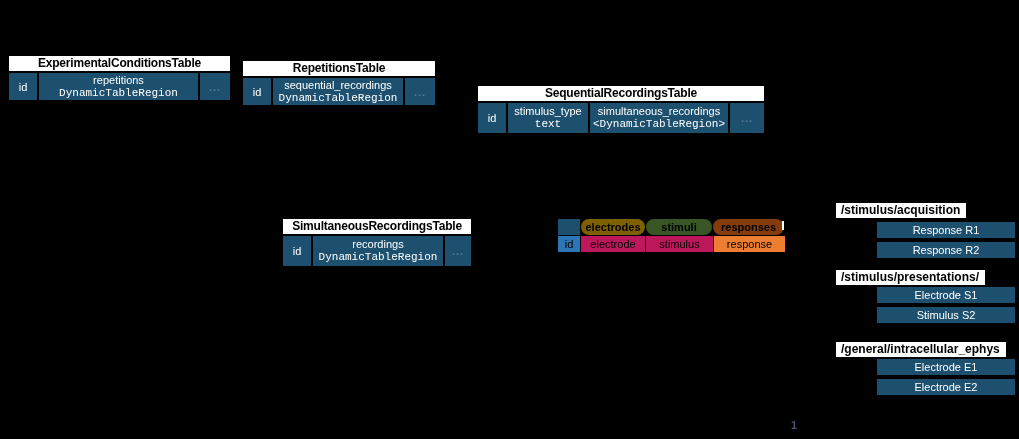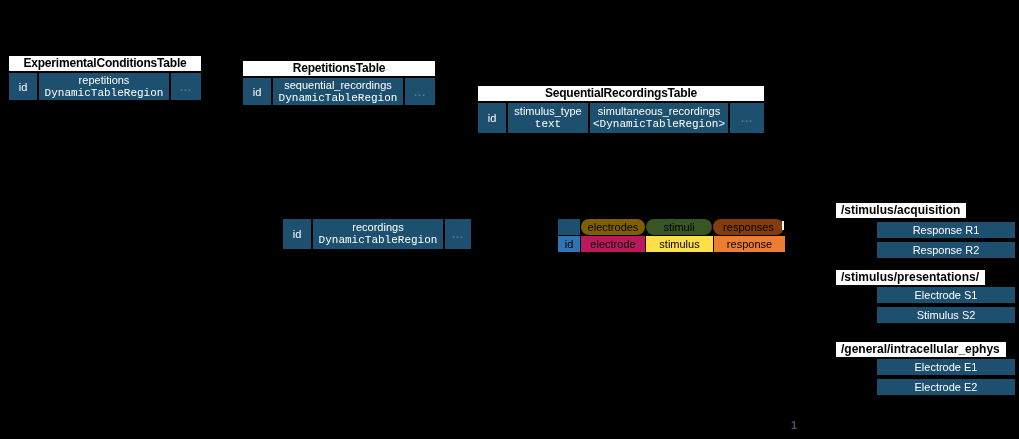--- a/index.html
+++ b/index.html
@@ -28,21 +28,21 @@
   }
   .id-cell{width:28px;font-size:11px;flex:none;}
   .main-cell{flex:1;}
   .dots-cell{flex:none;color:#527a9b;font-weight:bold;font-size:11px;letter-spacing:1px;}
   
   .icr-row{display:flex;gap:1px;margin-top:1px;}
   .icr-cell{
     height:16px;line-height:16px;font-size:11px;text-align:center;
     color:#000000;flex:none;white-space:nowrap;
   }
-  .icr-head{font-weight:normal;border-radius:8px;}
+  .icr-head{font-weight:bold;border-radius:8px;}
   
   .fg-label{
     position:absolute;display:inline-block;background:#ffffff;color:#000000;
     font-weight:bold;font-size:12px;line-height:15px;height:15px;
     padding:0 6px 0 5px;white-space:nowrap;
   }
   .fg-box{
     position:absolute;left:877px;width:138px;height:16px;
     background:#1D506F;color:#ffffff;font-size:11px;line-height:16px;
     text-align:center;white-space:nowrap;
@@ -51,21 +51,21 @@
     position:absolute;left:782px;top:221px;width:2px;height:9px;background:#ffffff;
   }
   .footnote{
     position:absolute;left:791px;top:419px;color:#44546A;
     font-size:11px;font-weight:bold;
   }
 </style>
 </head>
 <body>
 
-<div class="tbl" style="left:9px;top:56px;width:192px">
+<div class="tbl" style="left:9px;top:56px;width:221px">
   <div class="tbl-title">ExperimentalConditionsTable</div>
   <div class="tbl-row" style="height:27px">
     <div class="cell id-cell">id</div>
     <div class="cell main-cell">
       <div class="l1">repetitions</div>
       <div class="l2">DynamicTableRegion</div>
     </div>
     <div class="cell dots-cell" style="width:30px">...</div>
   </div>
 </div>
@@ -92,41 +92,42 @@
     </div>
     <div class="cell main-cell">
       <div class="l1">simultaneous_recordings</div>
       <div class="l2">&lt;DynamicTableRegion&gt;</div>
     </div>
     <div class="cell dots-cell" style="width:34px">...</div>
   </div>
 </div>
 
 <div class="tbl" style="left:283px;top:219px;width:188px">
+  <div class="tbl-title">SimultaneousRecordingsTable</div>
   <div class="tbl-row" style="height:30px">
     <div class="cell id-cell">id</div>
     <div class="cell main-cell">
       <div class="l1">recordings</div>
       <div class="l2">DynamicTableRegion</div>
     </div>
     <div class="cell dots-cell" style="width:26px">...</div>
   </div>
 </div>
 
 <div class="tbl" style="left:558px;top:218px;width:227px">
   <div class="icr-row">
     <div class="icr-cell" style="width:22px;background:#1D506F"></div>
     <div class="icr-cell icr-head" style="width:64px;background:#7F6000">electrodes</div>
     <div class="icr-cell icr-head" style="width:66px;background:#375623">stimuli</div>
     <div class="icr-cell icr-head" style="width:71px;background:#843C0C">responses</div>
   </div>
   <div class="icr-row">
     <div class="icr-cell" style="width:22px;background:#2E75B6">id</div>
     <div class="icr-cell" style="width:64px;background:#be185d">electrode</div>
-    <div class="icr-cell" style="width:67px;background:#fde047">stimulus</div>
+    <div class="icr-cell" style="width:67px;background:#be185d">stimulus</div>
     <div class="icr-cell" style="width:71px;background:#ED7D31">response</div>
   </div>
 </div>
 
 <div class="fg-label" style="left:836px;top:203px">/stimulus/acquisition</div>
 <div class="fg-box" style="top:222px">Response R1</div>
 <div class="fg-box" style="top:242px">Response R2</div>
 
 <div class="fg-label" style="left:836px;top:270px">/stimulus/presentations/</div>
 <div class="fg-box" style="top:287px">Electrode S1</div>

